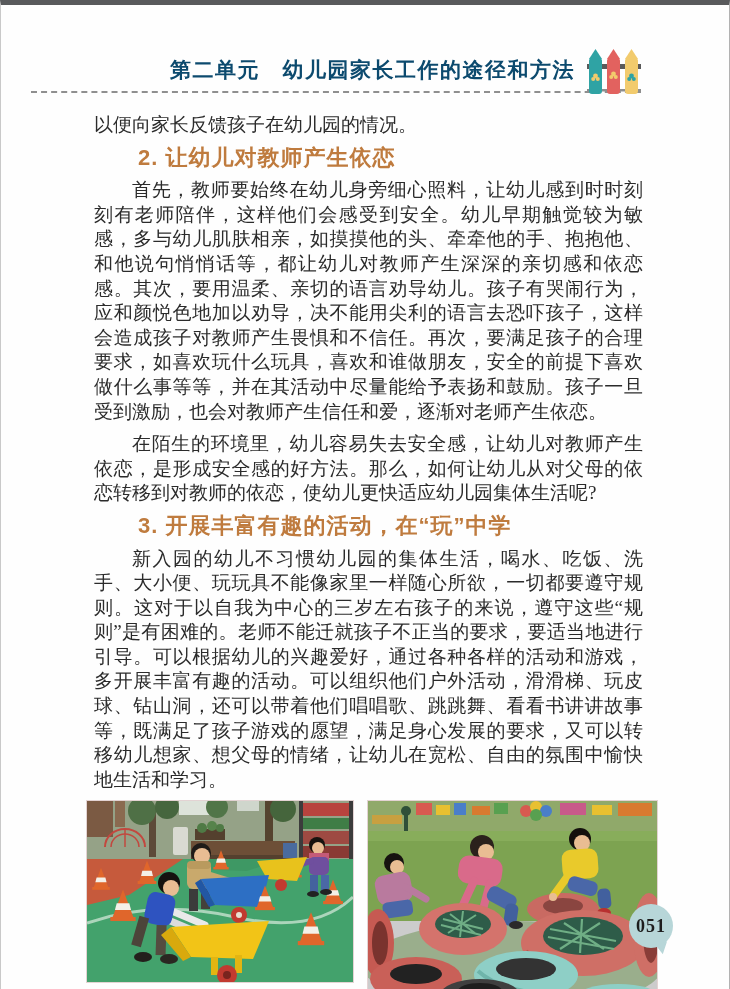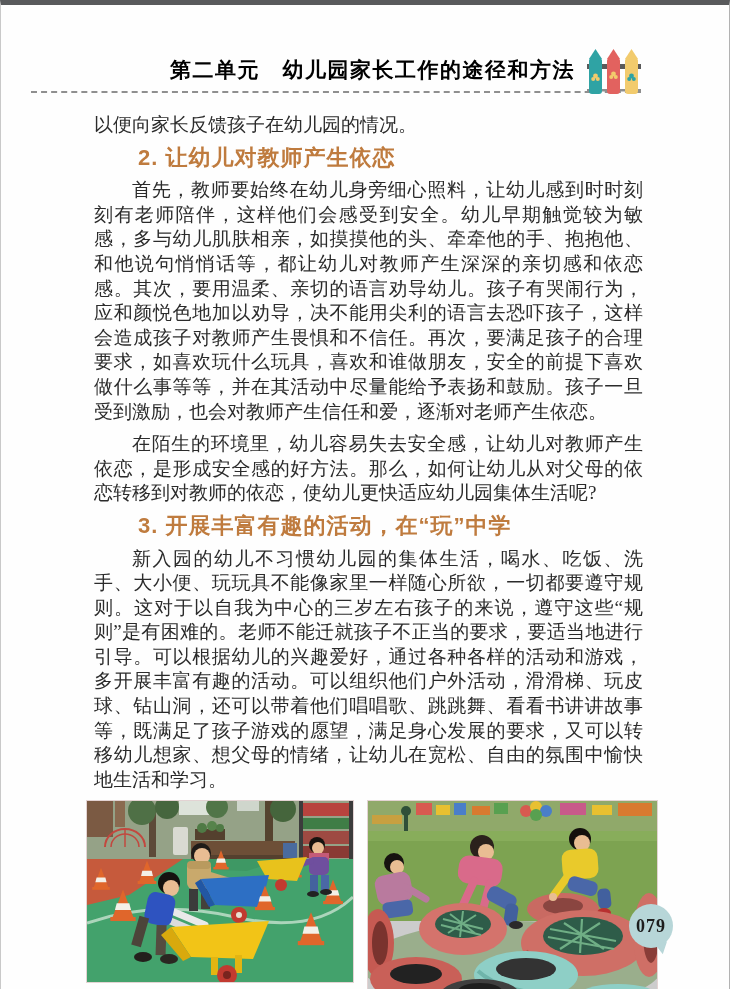--- a/index.html
+++ b/index.html
@@ -17,21 +17,21 @@
   
   .unit-header{
     margin:44px 88px 0 30px;
     display:flex;justify-content:flex-end;align-items:flex-end;
     border-bottom:2px dashed #8f8f8f;
     padding-bottom:8px;
   }
   .unit-title{
     font-family:"Liberation Sans","DejaVu Sans",sans-serif;
     font-weight:bold;font-size:21px;line-height:26px;
-    color:#000000;letter-spacing:1.5px;white-space:nowrap;
+    color:#0c4a6e;letter-spacing:1.5px;white-space:nowrap;
   }
   .crayons{width:54px;height:50px;margin-left:12px;margin-bottom:-16px;position:relative;z-index:2;}
   
   .content{
     margin:20px 80px 0 85px;
     width:565px;box-sizing:border-box;
     font-size:19px;line-height:24.6px;color:#2b2b2b;
     text-align:justify;
   }
   .content p{margin:8px;text-indent:2em;}
@@ -346,17 +346,17 @@
         </svg>
       </div>
     </div>
 
     <div class="figure-caption">
       <span class="cap-label">图2-9</span><span>开展丰富多彩的活动和游戏</span>
     </div>
   </div>
 
   <div class="page-badge">
-    <div class="bubble">079</div>
+    <div class="bubble">051</div>
     <div class="bubble-tail"></div>
   </div>
 
 </div>
 
 </body></html>

